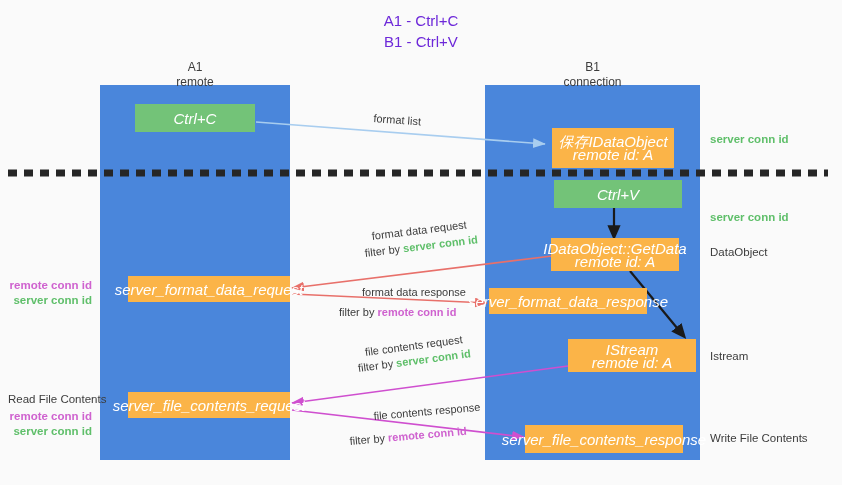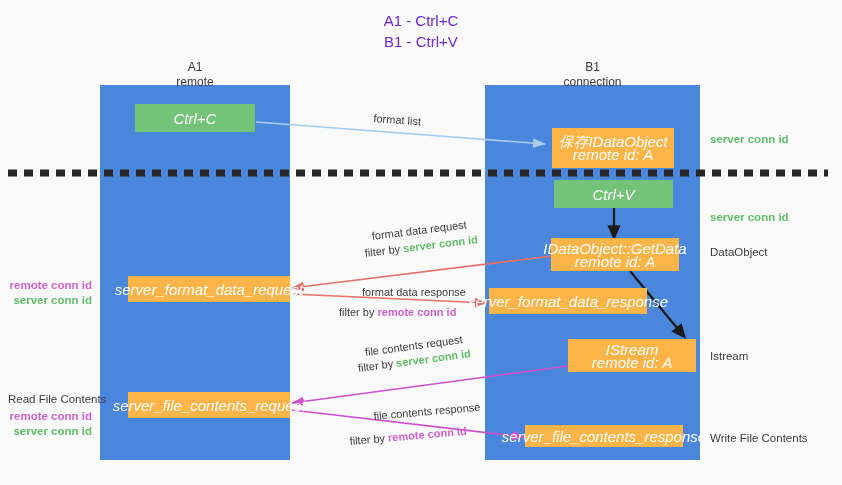--- a/index.html
+++ b/index.html
@@ -112,31 +112,31 @@
 
   <div class="box green" style="left:135px;top:104px;width:120px;height:28px;">Ctrl+C</div>
 
   <div class="box orange" style="left:128px;top:392px;width:162px;height:26px;">server_file_contents_request</div>
 
   <div class="box orange" style="left:128px;top:276px;width:162px;height:26px;">server_format_data_request</div>
 
   <div class="box orange" style="left:552px;top:128px;width:122px;height:40px;">保存IDataObject
 remote id: A</div>
 
-  <div class="box green" style="left:554px;top:180px;width:119px;height:28px;">Ctrl+V</div>
+  <div class="box green" style="left:554px;top:180px;width:128px;height:28px;">Ctrl+V</div>
 
   <div class="box orange" style="left:551px;top:238px;width:128px;height:33px;">IDataObject::GetData
 remote id: A</div>
 
   <div class="box orange" style="left:489px;top:288px;width:158px;height:26px;">server_format_data_response</div>
 
   <div class="box orange" style="left:568px;top:339px;width:128px;height:33px;">IStream
 remote id: A</div>
 
-  <div class="box orange" style="left:525px;top:425px;width:158px;height:22px;">server_file_contents_response</div>
+  <div class="box orange" style="left:525px;top:425px;width:158px;height:28px;">server_file_contents_response</div>
 
   <div class="lbl green-b" style="left:710px;top:132px;">server conn id</div>
 
   <div class="lbl green-b" style="left:710px;top:210px;">server conn id</div>
 
   <div class="lbl" style="left:710px;top:245px;">DataObject</div>
 
   <div class="lbl" style="left:710px;top:349px;">Istream</div>
 
   <div class="lbl" style="left:710px;top:431px;text-align:right;">Write File Contents</div>

